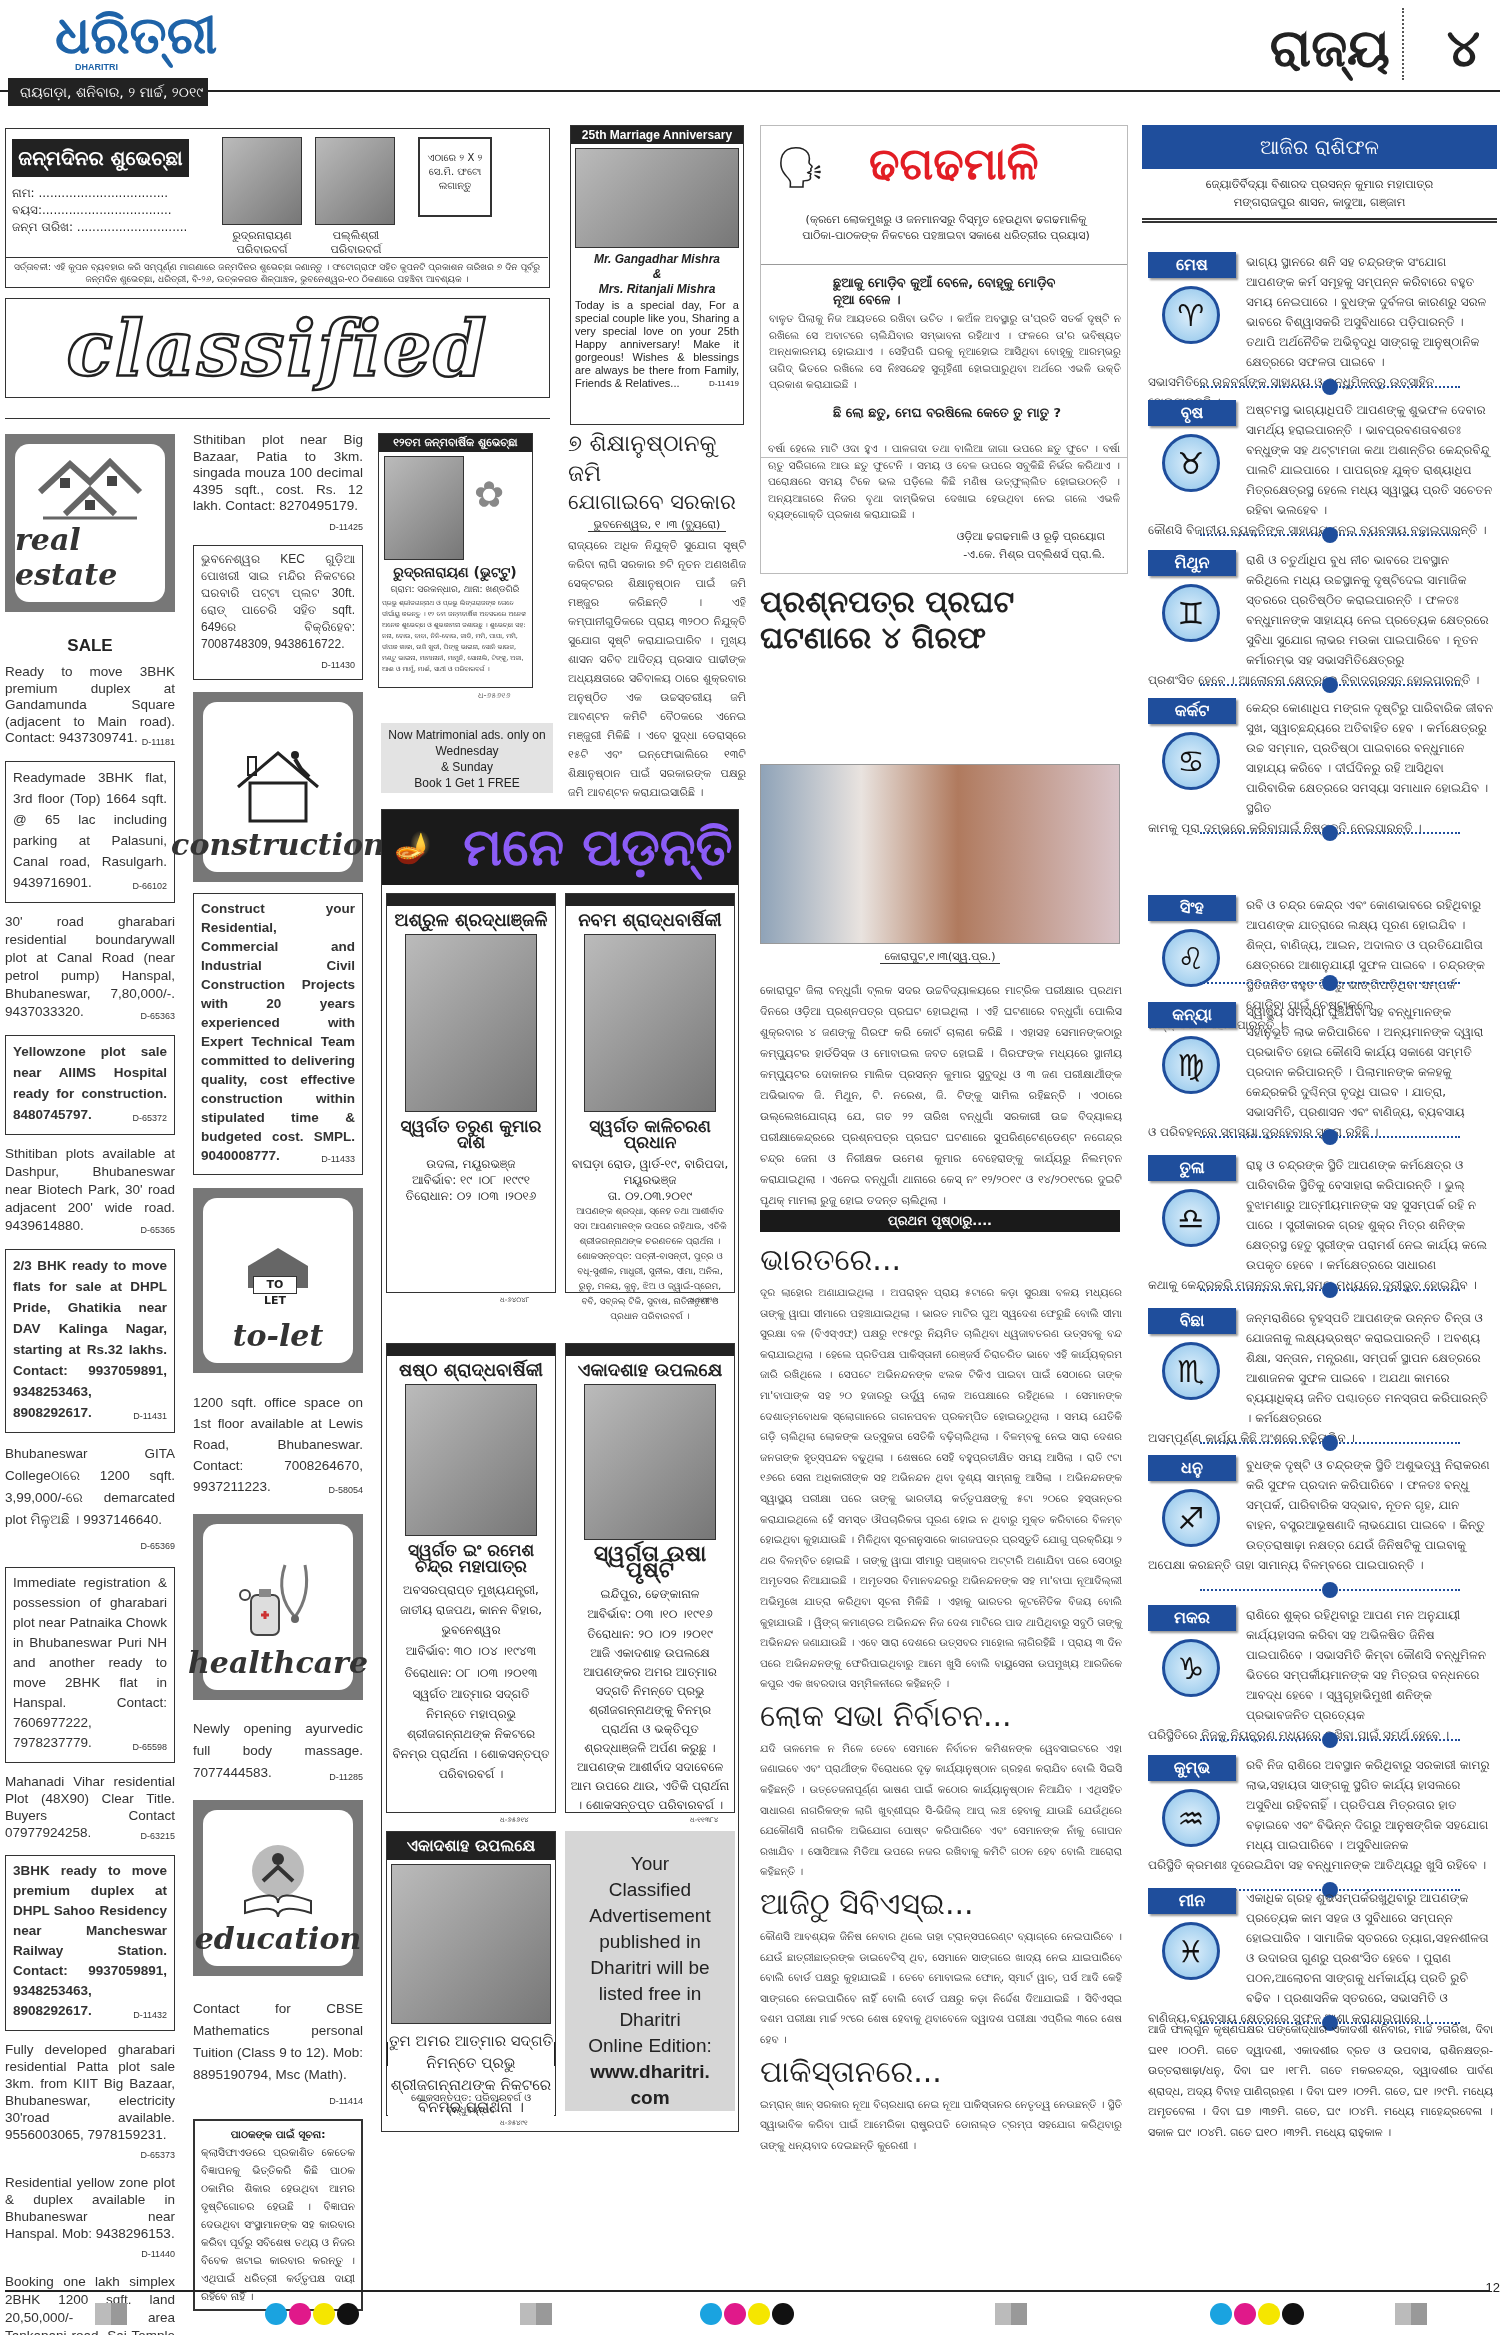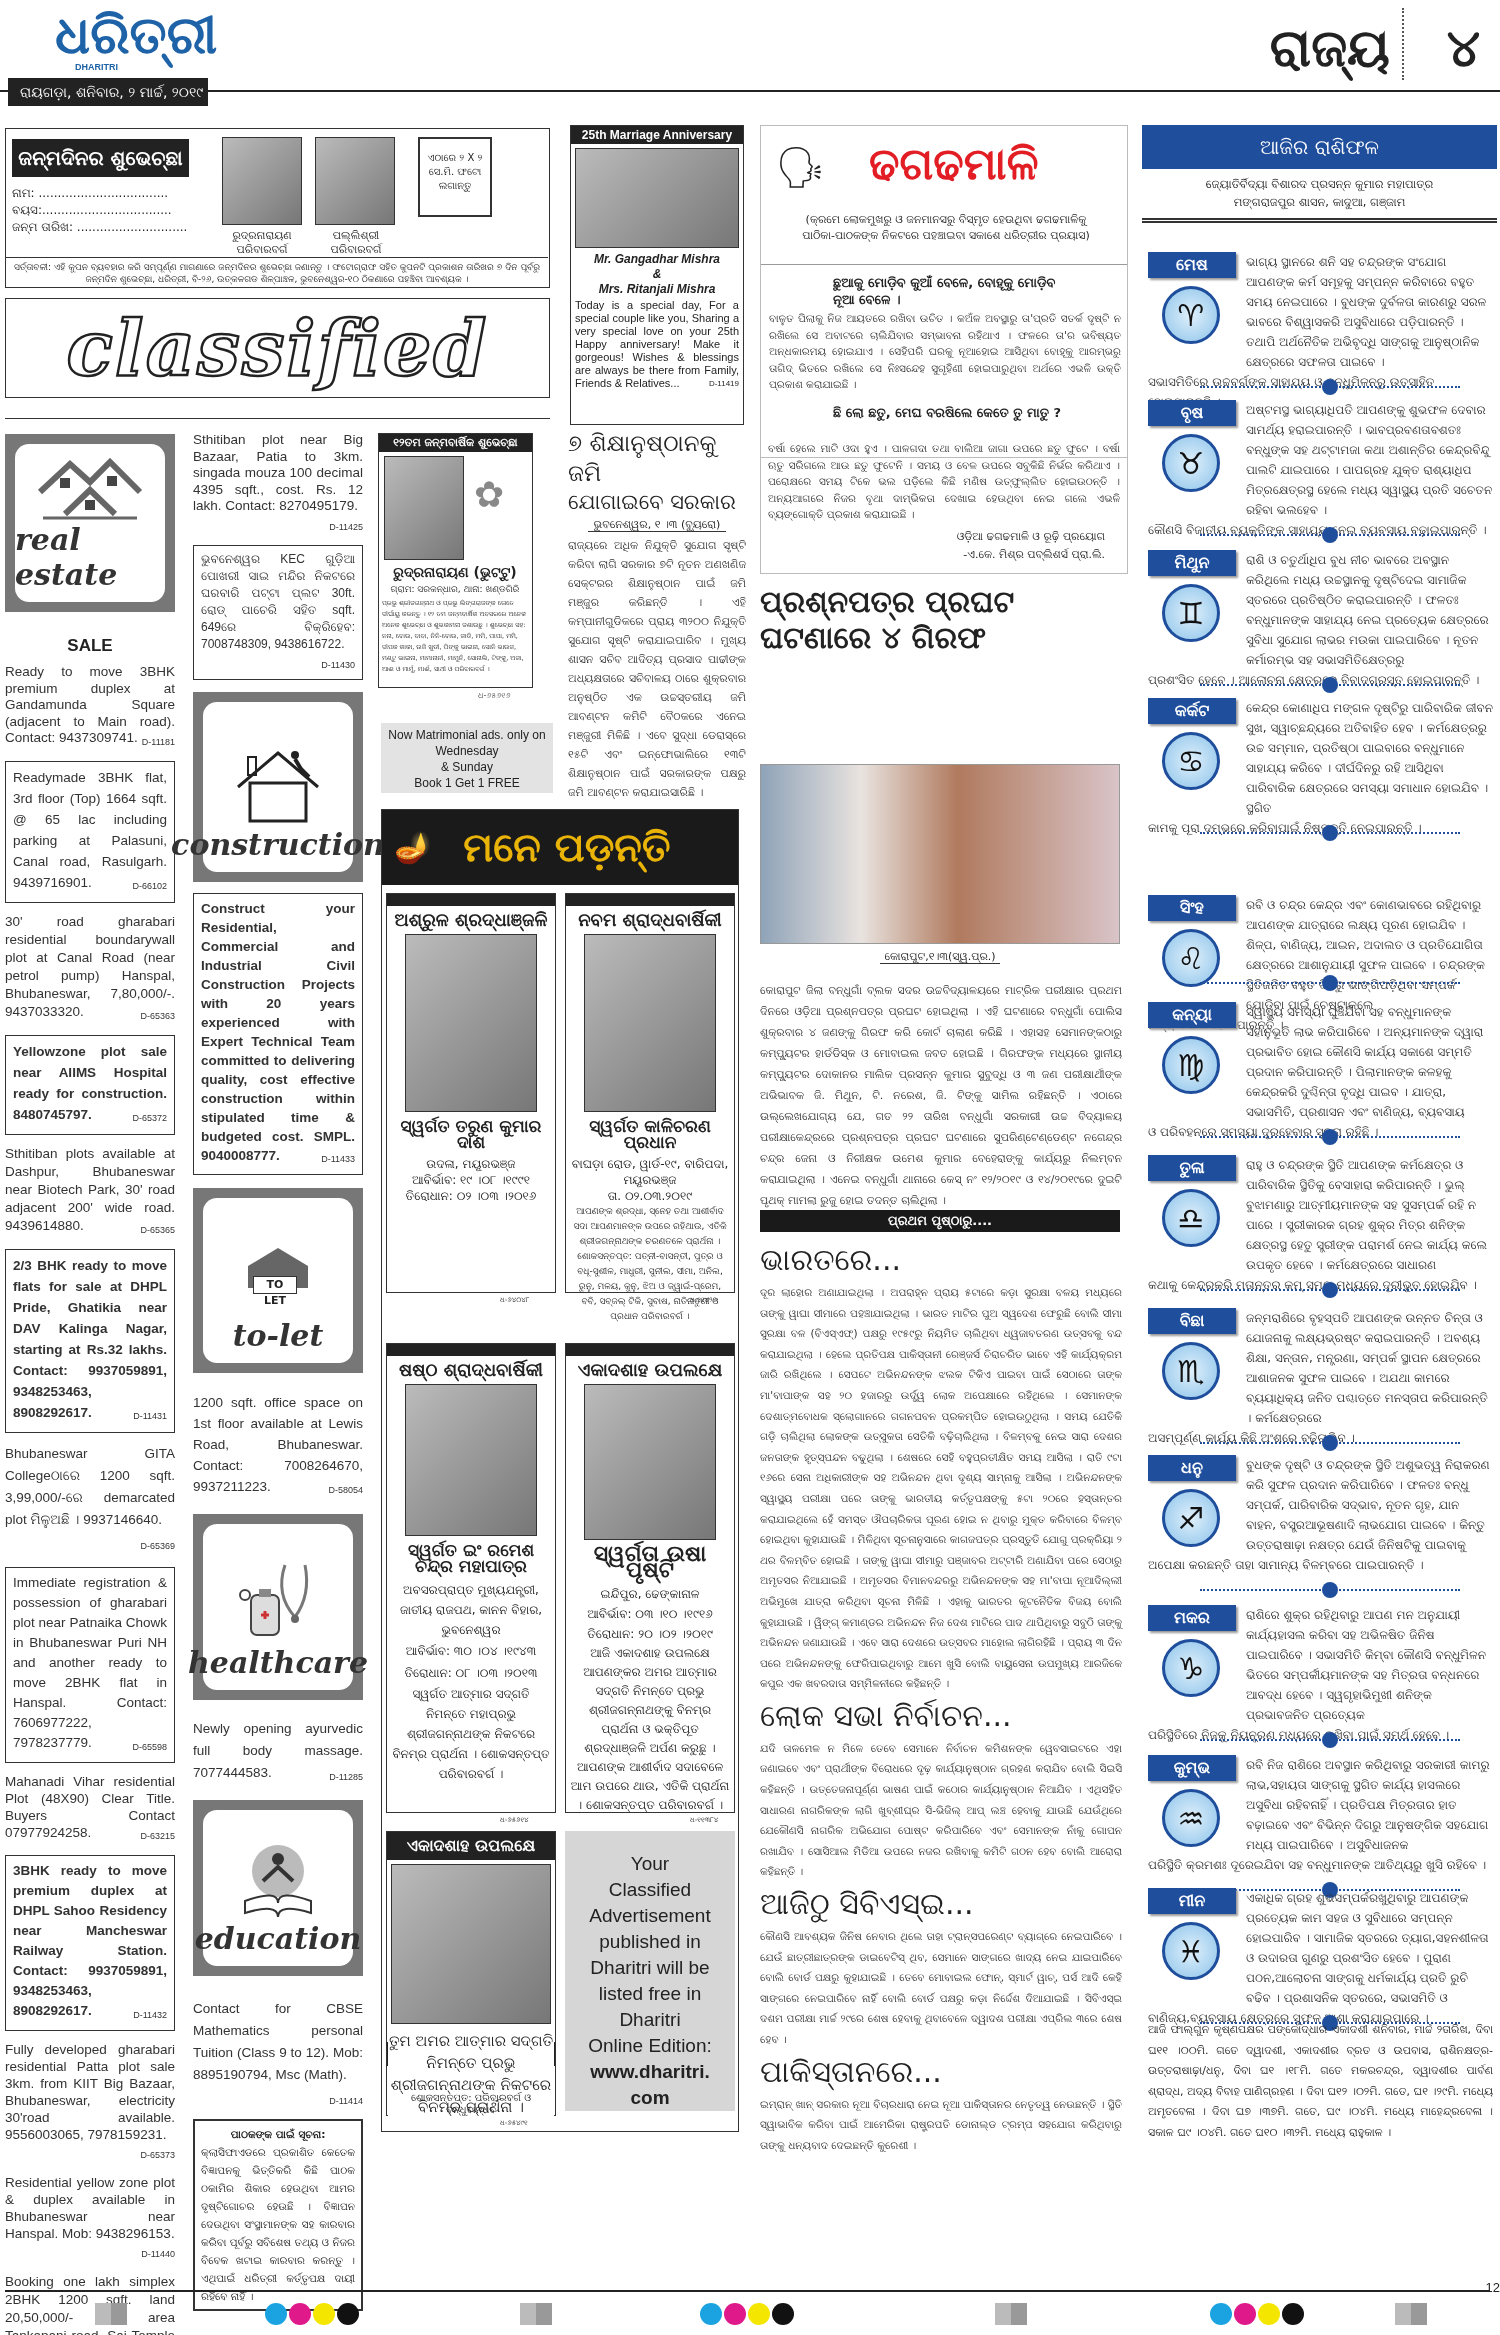--- a/index.html
+++ b/index.html
@@ -207,21 +207,21 @@
 <div class="abs" style="left:568px;top:428px;width:178px">
   <div style="font-size:23px;line-height:30px">୭ ଶିକ୍ଷାନୁଷ୍ଠାନକୁ ଜମି</div>
   <div style="font-size:21px;line-height:28px">ଯୋଗାଇବେ ସରକାର</div>
   <div style="font-size:11px;text-align:center;border-bottom:1px solid #333;margin:2px 20px 4px">ଭୁବନେଶ୍ୱର, ୧ ।୩ (ବ୍ୟୁରୋ)</div>
   <div class="news" style="font-size:11px;line-height:19px">ରାଜ୍ୟରେ ଅଧିକ ନିଯୁକ୍ତି ସୁଯୋଗ ସୃଷ୍ଟି କରିବା ଲାଗି ସରକାର ୭ଟି ନୂତନ ଅଣଖଣିଜ ସେକ୍ଟରର ଶିକ୍ଷାନୁଷ୍ଠାନ ପାଇଁ ଜମି ମଞ୍ଜୁର କରିଛନ୍ତି । ଏହି କମ୍ପାନୀଗୁଡିକରେ ପ୍ରାୟ ୩୨୦୦ ନିଯୁକ୍ତି ସୁଯୋଗ ସୃଷ୍ଟି କରାଯାଇପାରିବ । ମୁଖ୍ୟ ଶାସନ ସଚିବ ଆଦିତ୍ୟ ପ୍ରସାଦ ପାଢୀଙ୍କ ଅଧ୍ୟକ୍ଷତାରେ ସଚିବାଳୟ ଠାରେ ଶୁକ୍ରବାର ଅନୁଷ୍ଠିତ ଏକ ଉଚ୍ଚସ୍ତରୀୟ ଜମି ଆବଣ୍ଟନ କମିଟି ବୈଠକରେ ଏନେଇ ମଞ୍ଜୁରୀ ମିଳିଛି । ଏବେ ସୁଦ୍ଧା ଡେରାସ୍‌ରେ ୧୫ଟି ଏବଂ ଇନ୍‌ଫୋଭାଲିରେ ୧୩ଟି ଶିକ୍ଷାନୁଷ୍ଠାନ ପାଇଁ ସରକାରଙ୍କ ପକ୍ଷରୁ ଜମି ଆବଣ୍ଟନ କରାଯାଇସାରିଛି ।</div>
 </div>
 
 <div class="abs" style="left:381px;top:809px;width:358px;height:1323px;border:1.5px solid #333"></div>
 <div class="abs" style="left:382px;top:810px;width:356px;height:75px;background:#1a1a1a;display:flex;align-items:center">
   <span style="font-size:30px;color:#999;margin-left:12px">🪔</span>
-  <span style="font-size:40px;font-weight:bold;color:#eab308;margin-left:32px">ମନେ ପଡ଼ନ୍ତି</span>
+  <span style="font-size:52px;font-weight:bold;color:#8b5cf6;margin-left:32px">ମନେ ପଡ଼ନ୍ତି</span>
 </div>
 
 <div class="abs obit" style="left:386px;top:893px;width:170px;height:400px">
   <div class="top"></div>
   <h4>ଅଶ୍ରୁଳ ଶ୍ରଦ୍ଧାଞ୍ଜଳି</h4>
   <div class="photo" style="margin:0 18px;height:178px"></div>
   <div class="name">ସ୍ୱର୍ଗତ ତରୁଣ କୁମାର ଦାଶ</div>
   <div>ଉଦଳା, ମୟୂରଭଞ୍ଜ</div>
   <div>ଆବିର୍ଭାବ: ୧୯ ।୦୮ ।୧୯୯୧</div>
   <div>ତିରୋଧାନ: ୦୨ ।୦୩ ।୨୦୧୬</div>

